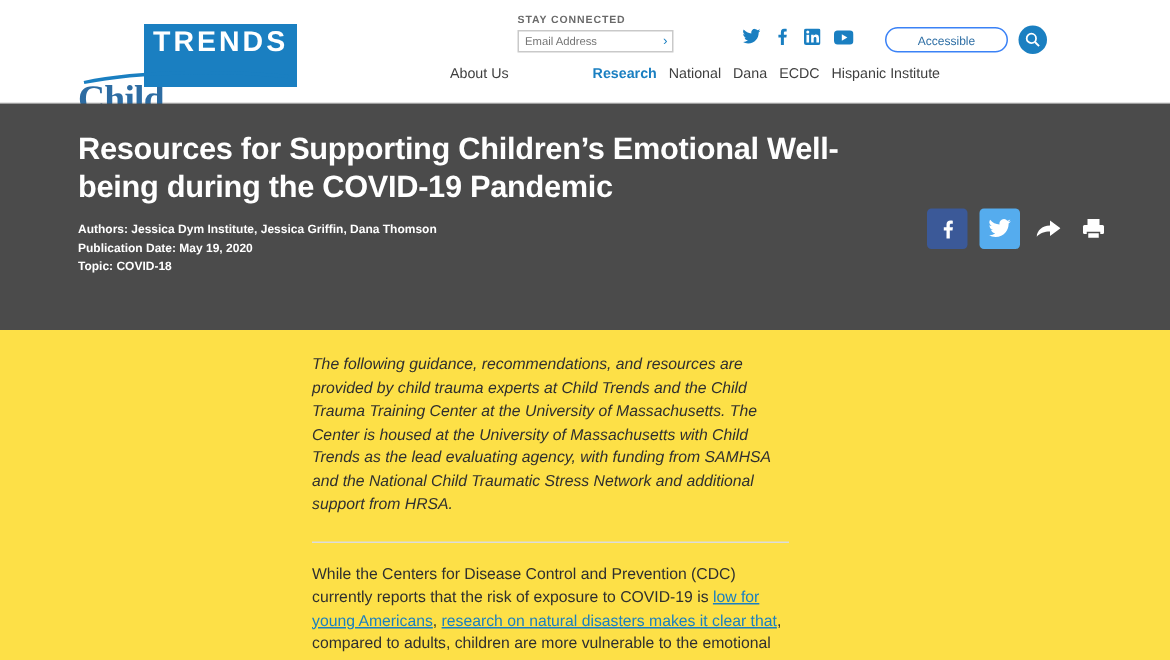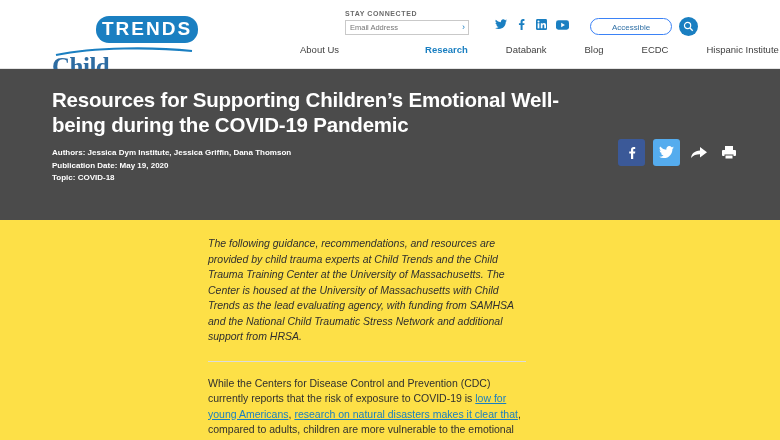--- a/index.html
+++ b/index.html
@@ -47,23 +47,22 @@
   }
   .logo-trends {
     position: absolute;
     left: 44px;
     top: 0px;
     background: #1a7fc1;
     color: #ffffff;
     font-size: 19px;
     font-weight: bold;
     letter-spacing: 2px;
-    padding: 2px 6px 3px 6px;
+    padding: 2px 6px 18px 6px;
     font-family: "Liberation Sans", sans-serif;
-    border-radius: 13px;
   }
   .logo-swoosh {
     position: absolute;
     left: 2px;
     top: 30px;
     width: 140px;
     height: 12px;
   }
   .stay-connected {
     position: absolute;
@@ -71,21 +70,21 @@
     top: 10px;
     font-size: 7px;
     font-weight: bold;
     color: #6a6a6a;
     letter-spacing: 0.6px;
   }
   .email-wrap {
     position: absolute;
     left: 345px;
     top: 20px;
-    width: 124px;
+    width: 104px;
     height: 15px;
     border: 1px solid #c9c9c9;
     background: #ffffff;
     box-sizing: border-box;
   }
   .email-input {
     position: absolute;
     left: 0;
     top: 0;
     width: 106px;
@@ -142,21 +141,21 @@
     color: #fff;
     text-align: center;
     line-height: 19px;
   }
   
   .nav {
     position: absolute;
     left: 300px;
     top: 44px;
     display: flex;
-    gap: 38px;
+    gap: 8px;
     font-size: 9.5px;
     color: #3f3f3f;
   }
   .nav .item { cursor: pointer; white-space: nowrap; }
   .nav .item.active { color: #1a7fc1; font-weight: bold; padding-left: 48px; }
 
   
   .hero {
     position: relative;
     background: #4b4b4b;
@@ -311,22 +310,22 @@
     <div class="search-btn">
       <svg width="11" height="11" viewBox="0 0 12 12" style="margin-top:4px;">
         <circle cx="5" cy="5" r="3.4" stroke="#fff" stroke-width="1.3" fill="none"></circle>
         <line x1="7.6" y1="7.6" x2="10.6" y2="10.6" stroke="#fff" stroke-width="1.4"></line>
       </svg>
     </div>
 
     <div class="nav">
       <div class="item">About Us</div>
       <div class="item active">Research</div>
-      <div class="item">Databank</div>
-      <div class="item">Blog</div>
+      <div class="item">National</div>
+      <div class="item">Dana</div>
       <div class="item">ECDC</div>
       <div class="item">Hispanic Institute</div>
     </div>
   </div>
 
   <div class="hero">
     <div class="hero-inner">
       <h1>Resources for Supporting Children’s Emotional Well-being during the COVID-19 Pandemic</h1>
       <div class="meta">
         <div>Authors: Jessica Dym Institute, Jessica Griffin, Dana Thomson</div>

